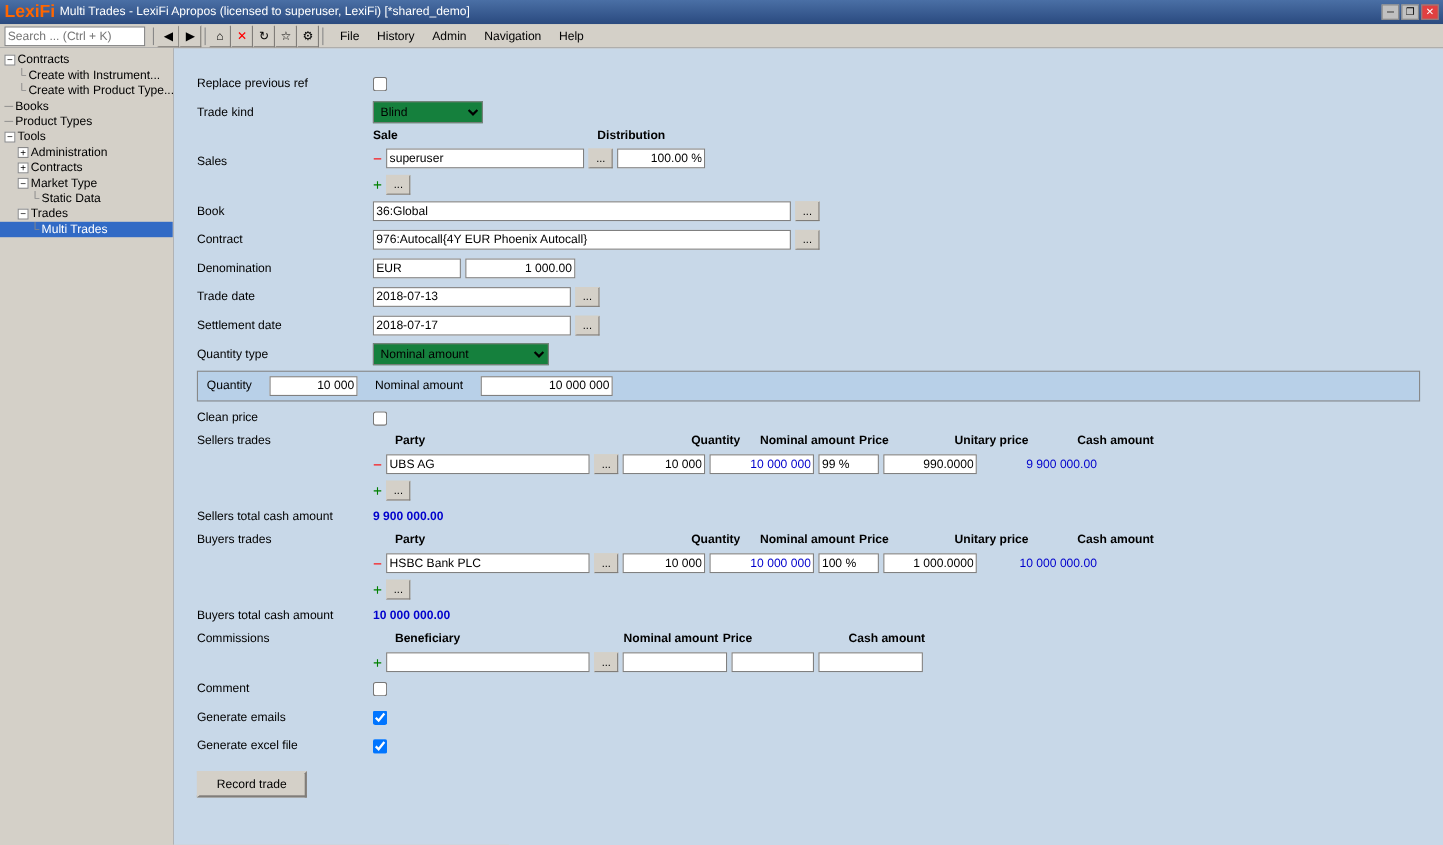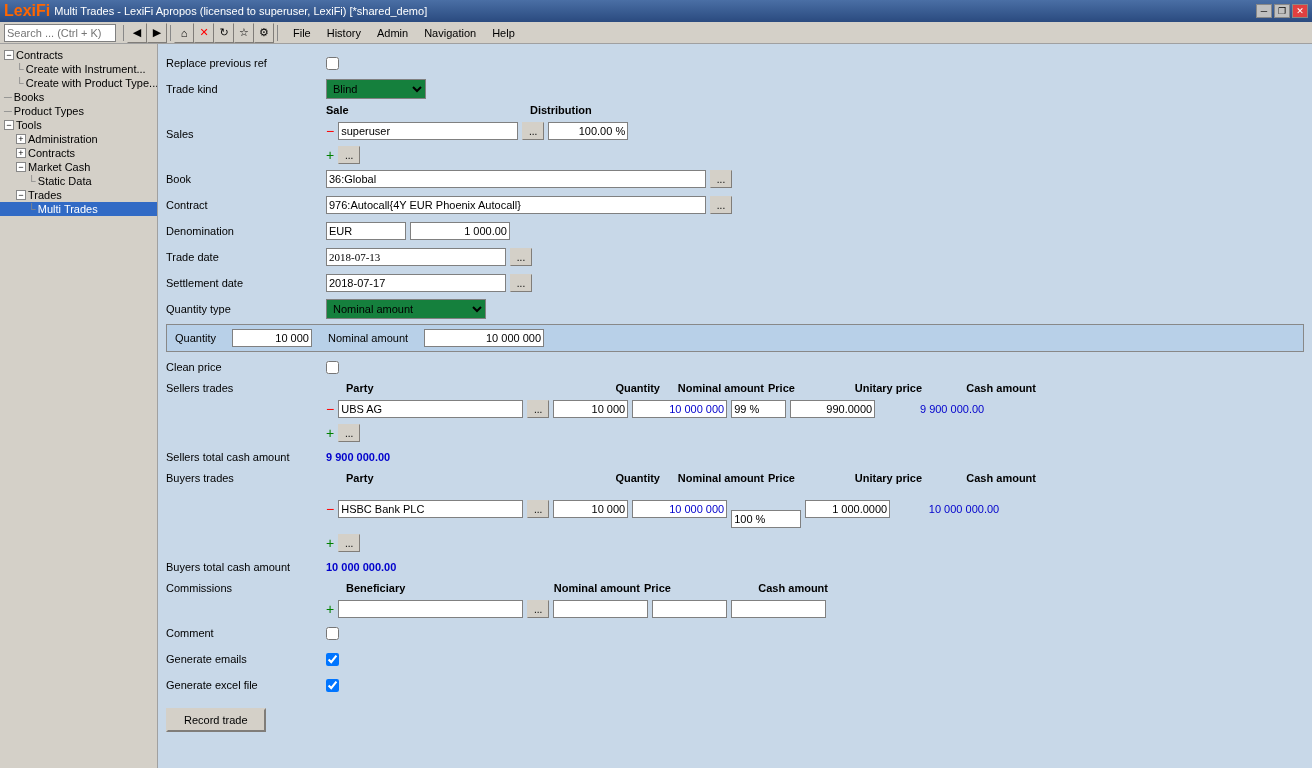--- a/index.html
+++ b/index.html
@@ -31,21 +31,21 @@
       background: #d4d0c8;
       height: 22px;
       display: flex;
       align-items: center;
       border-bottom: 1px solid #a0a0a0;
     }
     .search-box {
       background: white;
       border: 1px inset #888;
       height: 18px;
-      width: 112px;
+      width: 128px;
       margin: 0 4px;
       padding: 0 4px;
       font-size: 11px;
       color: #888;
     }
     .toolbar-sep { width: 1px; height: 16px; background: #888; margin: 0 3px; }
     .toolbar-btn {
       width: 20px; height: 20px; background: #d4d0c8;
       border: 1px outset #d4d0c8;
       display: flex; align-items: center; justify-content: center;
@@ -87,21 +87,21 @@
     .tree-expand { width: 10px; height: 10px; display: inline-flex; align-items: center; justify-content: center; font-size: 9px; border: 1px solid #888; background: white; margin-right: 2px; }
     .tree-minus::before { content: '−'; }
     .tree-plus::before { content: '+'; }
     .tree-line { color: #888; margin-right: 2px; }
 
     
     .content {
       flex: 1;
       background: #c8d8e8;
       overflow-y: auto;
-      padding: 8px;
+      padding: 21px;
     }
     .form-row {
       display: flex;
       align-items: center;
       margin-bottom: 4px;
       min-height: 22px;
     }
     .form-label {
       width: 160px;
       flex-shrink: 0;
@@ -242,21 +242,21 @@
     <div class="tree-item tree-indent-1">
       <span class="tree-expand tree-plus"></span>
       <span>Administration</span>
     </div>
     <div class="tree-item tree-indent-1">
       <span class="tree-expand tree-plus"></span>
       <span>Contracts</span>
     </div>
     <div class="tree-item tree-indent-1">
       <span class="tree-expand tree-minus"></span>
-      <span>Market Cash</span>
+      <span>Market Type</span>
     </div>
     <div class="tree-item tree-indent-2">
       <span class="tree-line">└</span>
       <span>Static Data</span>
     </div>
     <div class="tree-item tree-indent-1">
       <span class="tree-expand tree-minus"></span>
       <span>Trades</span>
     </div>
     <div class="tree-item tree-indent-2 selected">
@@ -333,21 +333,21 @@
       <div class="form-control">
         <input type="text" style="width: 80px;" value="EUR">
         <input type="text" style="width: 100px; text-align: right;" value="1 000.00">
       </div>
     </div>
 
     
     <div class="form-row">
       <div class="form-label">Trade date</div>
       <div class="form-control">
-        <input type="text" style="width: 180px; font-family: Liberation Serif, serif;" value="2018-07-13">
+        <input type="text" style="width: 180px;" value="2018-07-13">
         <button class="small-btn">...</button>
       </div>
     </div>
 
     
     <div class="form-row">
       <div class="form-label">Settlement date</div>
       <div class="form-control">
         <input type="text" style="width: 180px;" value="2018-07-17">
         <button class="small-btn">...</button>
@@ -437,21 +437,21 @@
           <div style="width:90px; text-align:right;">Unitary price</div>
           <div style="width:110px; text-align:right;">Cash amount</div>
         </div>
 
         <div style="display:flex; align-items:center; gap:4px; margin-bottom:2px;">
           <span class="remove-btn">−</span>
           <input type="text" style="width: 185px;" value="HSBC Bank PLC">
           <button class="small-btn">...</button>
           <input type="text" style="width: 75px; text-align: right;" value="10 000">
           <input type="text" style="width: 95px; text-align: right; color: rgb(0, 0, 204);" value="10 000 000">
-          <input type="text" style="width: 70px; margin-top: 20px;" value="100 %">
+          <input type="text" style="width: 55px;" value="100 %">
           <input type="text" style="width: 85px; text-align: right;" value="1 000.0000">
           <span style="width:105px; text-align:right; color:#00c;">10 000 000.00</span>
         </div>
 
         <div style="display:flex; align-items:center; gap:4px;">
           <span class="add-btn">+</span>
           <button class="small-btn">...</button>
         </div>
       </div>
     </div>

